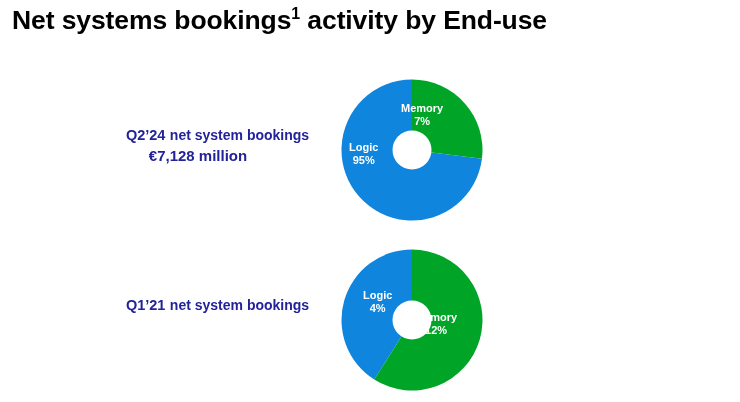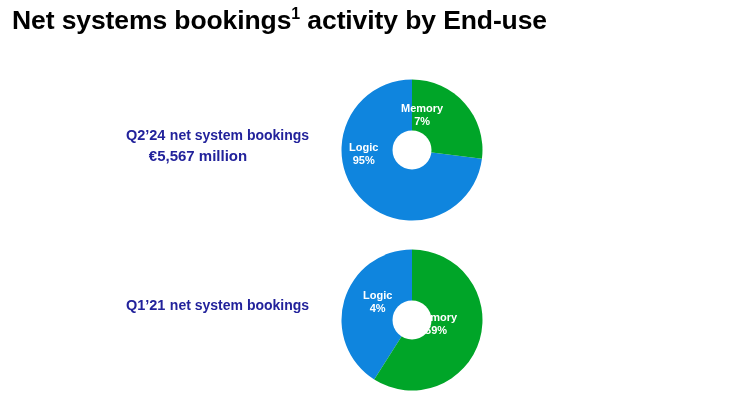--- a/index.html
+++ b/index.html
@@ -92,21 +92,21 @@
 </head>
 <body>
 
 <div id="slide-title"><span>Net systems bookings</span><span class="sup">1</span><span> activity by End-use</span></div>
 
 <div class="caption" id="caption-q2">
   <div class="line1">
     <span class="qtr">Q2’24</span>
     <span class="desc">net system bookings</span>
   </div>
-  <div class="amount">€5,567 million</div>
+  <div class="amount">€7,128 million</div>
 </div>
 
 <div class="caption" id="caption-q1">
   <div class="line1">
     <span class="qtr">Q1’21</span>
     <span class="desc">net system bookings</span>
   </div>
 </div>
 
 <div class="donut-wrap" id="donut-q2">
@@ -133,15 +133,15 @@
     <path id="q1-logic-path" fill="#0F85DE" d="M 71 71 L 33.22 130.53 A 70.5 70.5 0 0 1 71.00 0.50 Z"></path>
     <path id="q1-memory-path" fill="#00A528" d="M 71 71 L 71.00 0.50 A 70.5 70.5 0 1 1 33.22 130.53 Z"></path>
     <circle cx="71" cy="71" r="19.5" fill="#ffffff"></circle>
   </svg>
   <div class="slice-label" id="label-q1-logic">
     <span>Logic</span>
     <span class="pct">4%</span>
   </div>
   <div class="slice-label" id="label-q1-memory">
     <span>Memory</span>
-    <span class="pct">59%</span>
+    <span class="pct">12%</span>
   </div>
 </div>
 
 </body></html>

